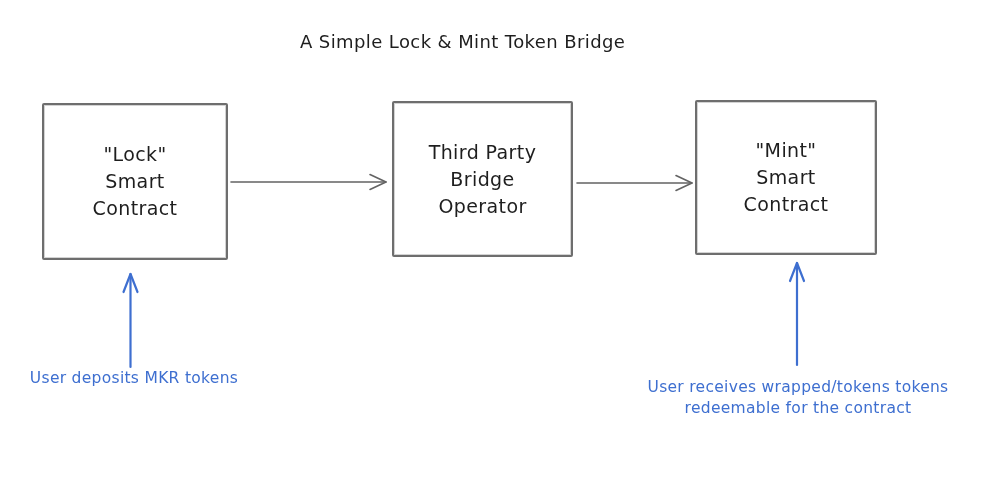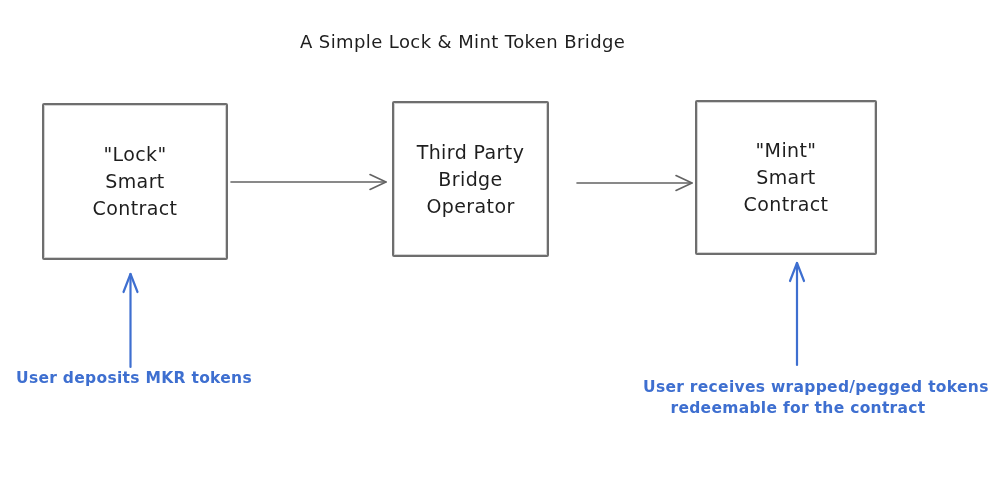--- a/index.html
+++ b/index.html
@@ -39,38 +39,37 @@
     display: flex;
     flex-direction: column;
     align-items: center;
     justify-content: center;
     text-align: center;
     font-size: 19px;
     line-height: 27px;
     letter-spacing: 0.4px;
   }
   .node-lock  { left: 42px;  top: 103px; width: 186px; height: 157px; }
-  .node-bridge{ left: 392px; top: 101px; width: 157px; height: 156px; }
+  .node-bridge{ left: 392px; top: 101px; width: 181px; height: 156px; }
   .node-mint  { left: 695px; top: 100px; width: 182px; height: 155px; }
   .arrow-layer {
     position: absolute;
     left: 0; top: 0;
     width: 994px; height: 480px;
     pointer-events: none;
   }
   .gray-arrow  { stroke: var(--arrow); stroke-width: 1.6; fill: none; stroke-linecap: round; stroke-linejoin: round; }
   .blue-arrow  { stroke: var(--annotation); stroke-width: 2.2; fill: none; stroke-linecap: round; stroke-linejoin: round; }
   .annotation {
     position: absolute;
     text-align: center;
     color: var(--annotation);
     font-size: 15.5px;
     letter-spacing: 0.3px;
     white-space: nowrap;
-    font-weight: bold;
   }
   .annotation-left  { left: 10px;  top: 367px; width: 248px; line-height: 22px; }
   .annotation-right { left: 643px; top: 377px; width: 310px; line-height: 21px; }
 </style>
 </head>
 <body>
 
 <div class="canvas">
 
   <div class="diagram-title">A Simple Lock &amp; Mint Token Bridge</div>
@@ -114,17 +113,17 @@
       <path class="blue-arrow" d="M797,365 L797,263"></path>
       <path class="blue-arrow" d="M790,281 L797,263 L804,281"></path>
     </g>
   </svg>
 
   <div class="annotation annotation-left">
     <div>User deposits MKR tokens</div>
   </div>
 
   <div class="annotation annotation-right">
-    <div>User receives wrapped/pegged tokens</div>
+    <div>User receives wrapped/tokens tokens</div>
     <div>redeemable for the contract</div>
   </div>
 
 </div>
 
 </body></html>

